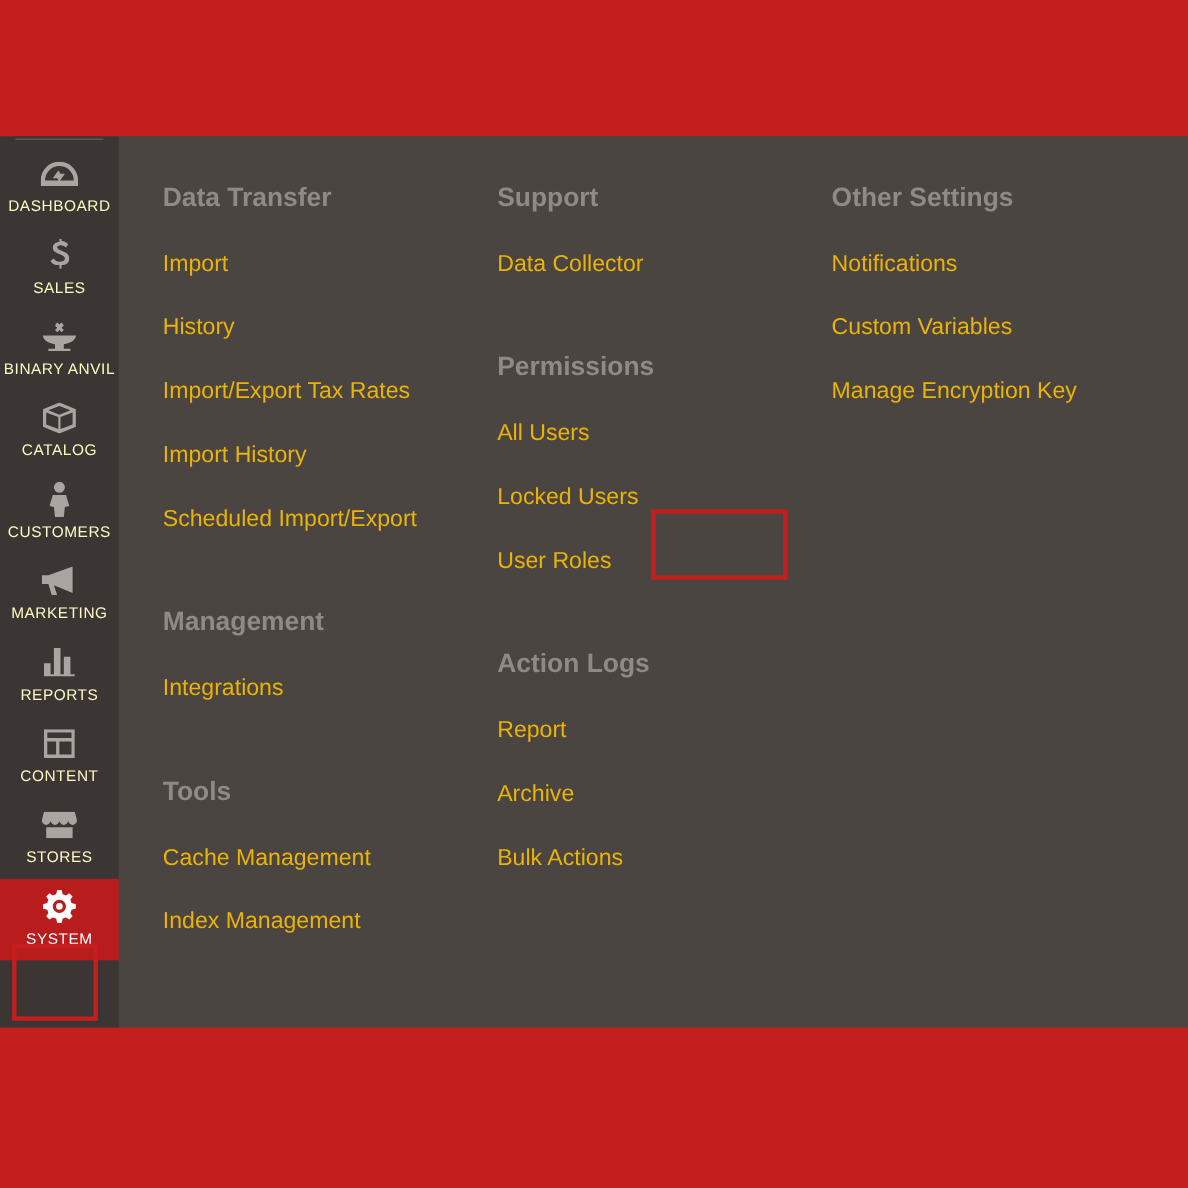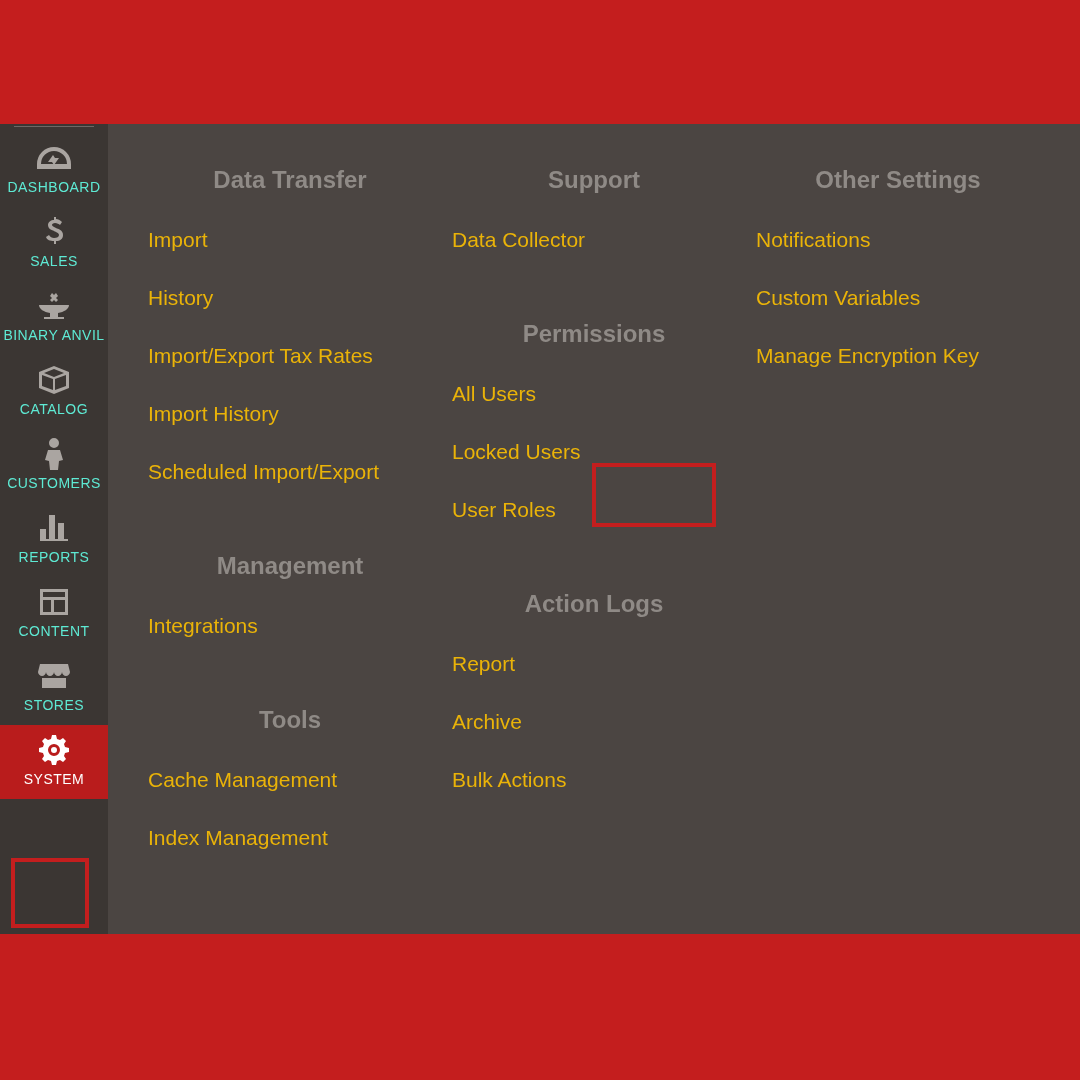--- a/index.html
+++ b/index.html
@@ -31,21 +31,21 @@
     height: 1px;
     background: #6e6865;
     margin: 0 14px 6px 14px;
   }
   .nav-item {
     display: flex;
     flex-direction: column;
     align-items: center;
     justify-content: center;
     padding: 10px 0 12px 0;
-    color: #5eead4;
+    color: #fef9c3;
     cursor: pointer;
     position: relative;
   }
   .nav-item.active { background: #b91c1c; color: #ffffff; }
   .nav-item .nav-label {
     font-size: 14px;
     letter-spacing: 0.5px;
     margin-top: 6px;
     text-align: center;
   }
@@ -72,21 +72,20 @@
   }
   .col { flex: 1; display: flex; flex-direction: column; }
   .col + .col { margin-left: 20px; }
 
   .section-heading {
     color: #8f8a86;
     font-size: 24px;
     font-weight: 600;
     margin-top: 10px;
     margin-bottom: 24px;
-    text-align: center;
   }
   .section-heading.tight-top { margin-top: 44px; }
 
   .menu-item {
     color: #eab308;
     font-size: 21px;
     padding: 10px 0;
     margin-bottom: 14px;
     cursor: pointer;
     display: inline-block;
@@ -141,20 +140,28 @@
 
     <div class="nav-item">
       <span class="icon">
         <svg width="18" height="32" viewBox="0 0 18 32">
             <path d="M9 0a5 5 0 1 1 0 10A5 5 0 0 1 9 0zm-6 12h12l3 10-4 1-1 9H5l-1-9-4-1z"></path>
           </svg>
       </span>
       <span class="nav-label">CUSTOMERS</span>
     </div>
 
+    <div class="nav-item">
+      <span class="icon">
+        <svg width="32" height="26" viewBox="0 0 32 26">
+            <path d="M28 0L6 8H0v8h6l3 10h5l-3-9 17 7z"></path>
+          </svg>
+      </span>
+      <span class="nav-label">MARKETING</span>
+    </div>
 
     <div class="nav-item">
       <span class="icon">
         <svg width="28" height="26" viewBox="0 0 28 26">
             <path d="M0 14h6v12H0zm9-14h6v26H9zm9 8h6v18h-6zM0 24h28v2H0z"></path>
           </svg>
       </span>
       <span class="nav-label">REPORTS</span>
     </div>
 

